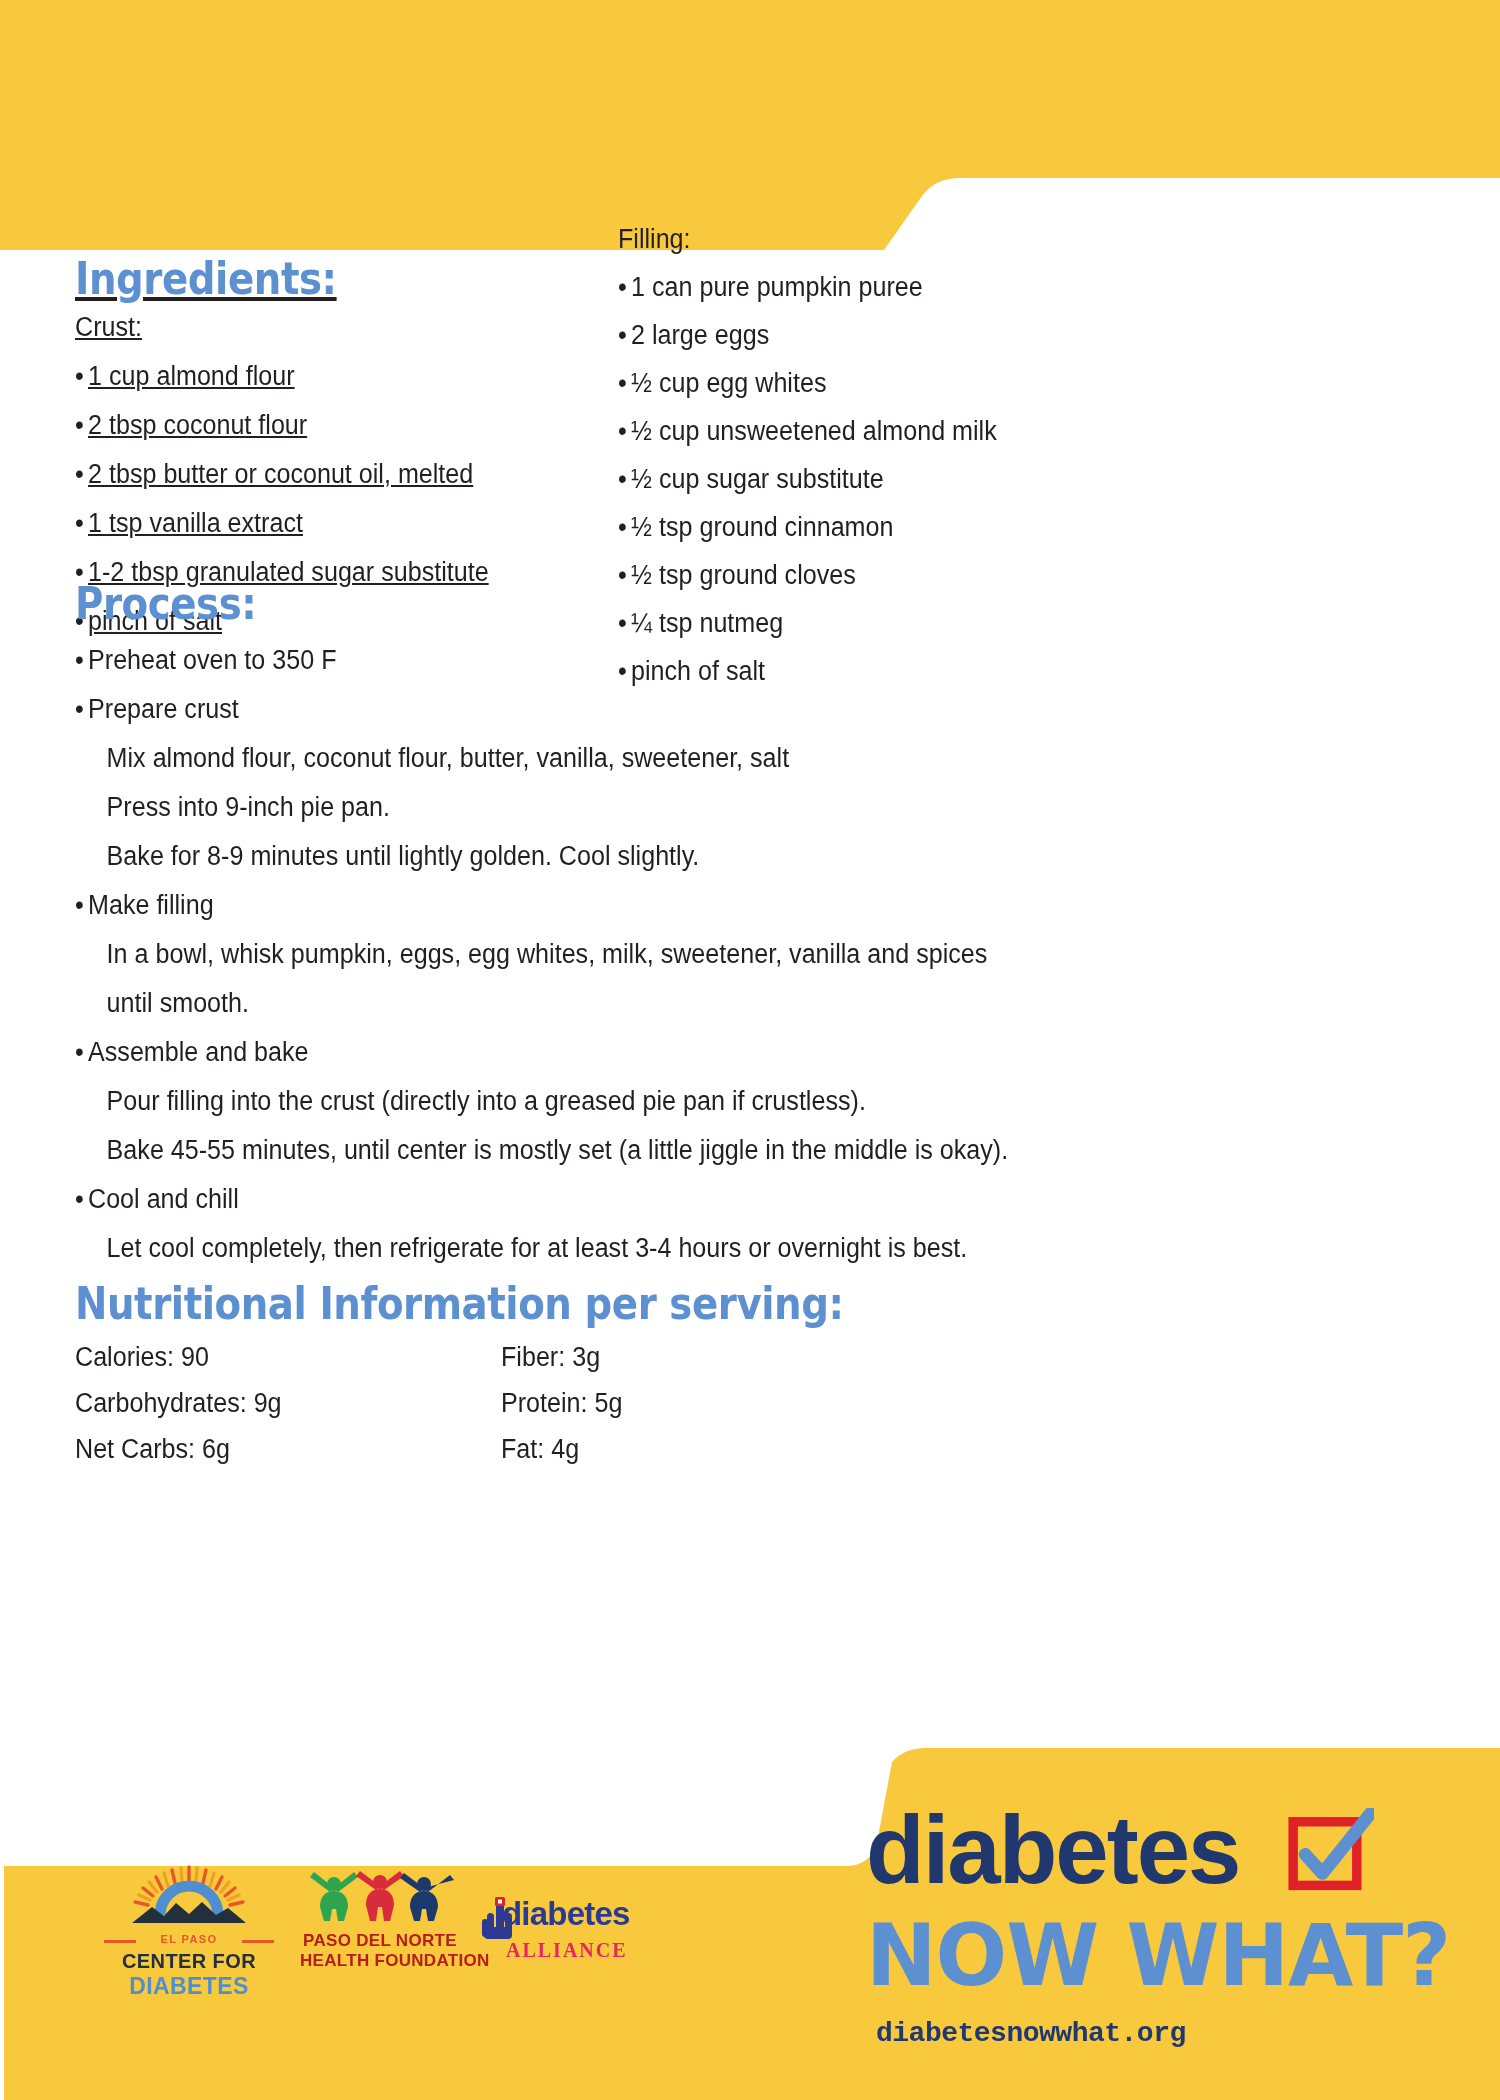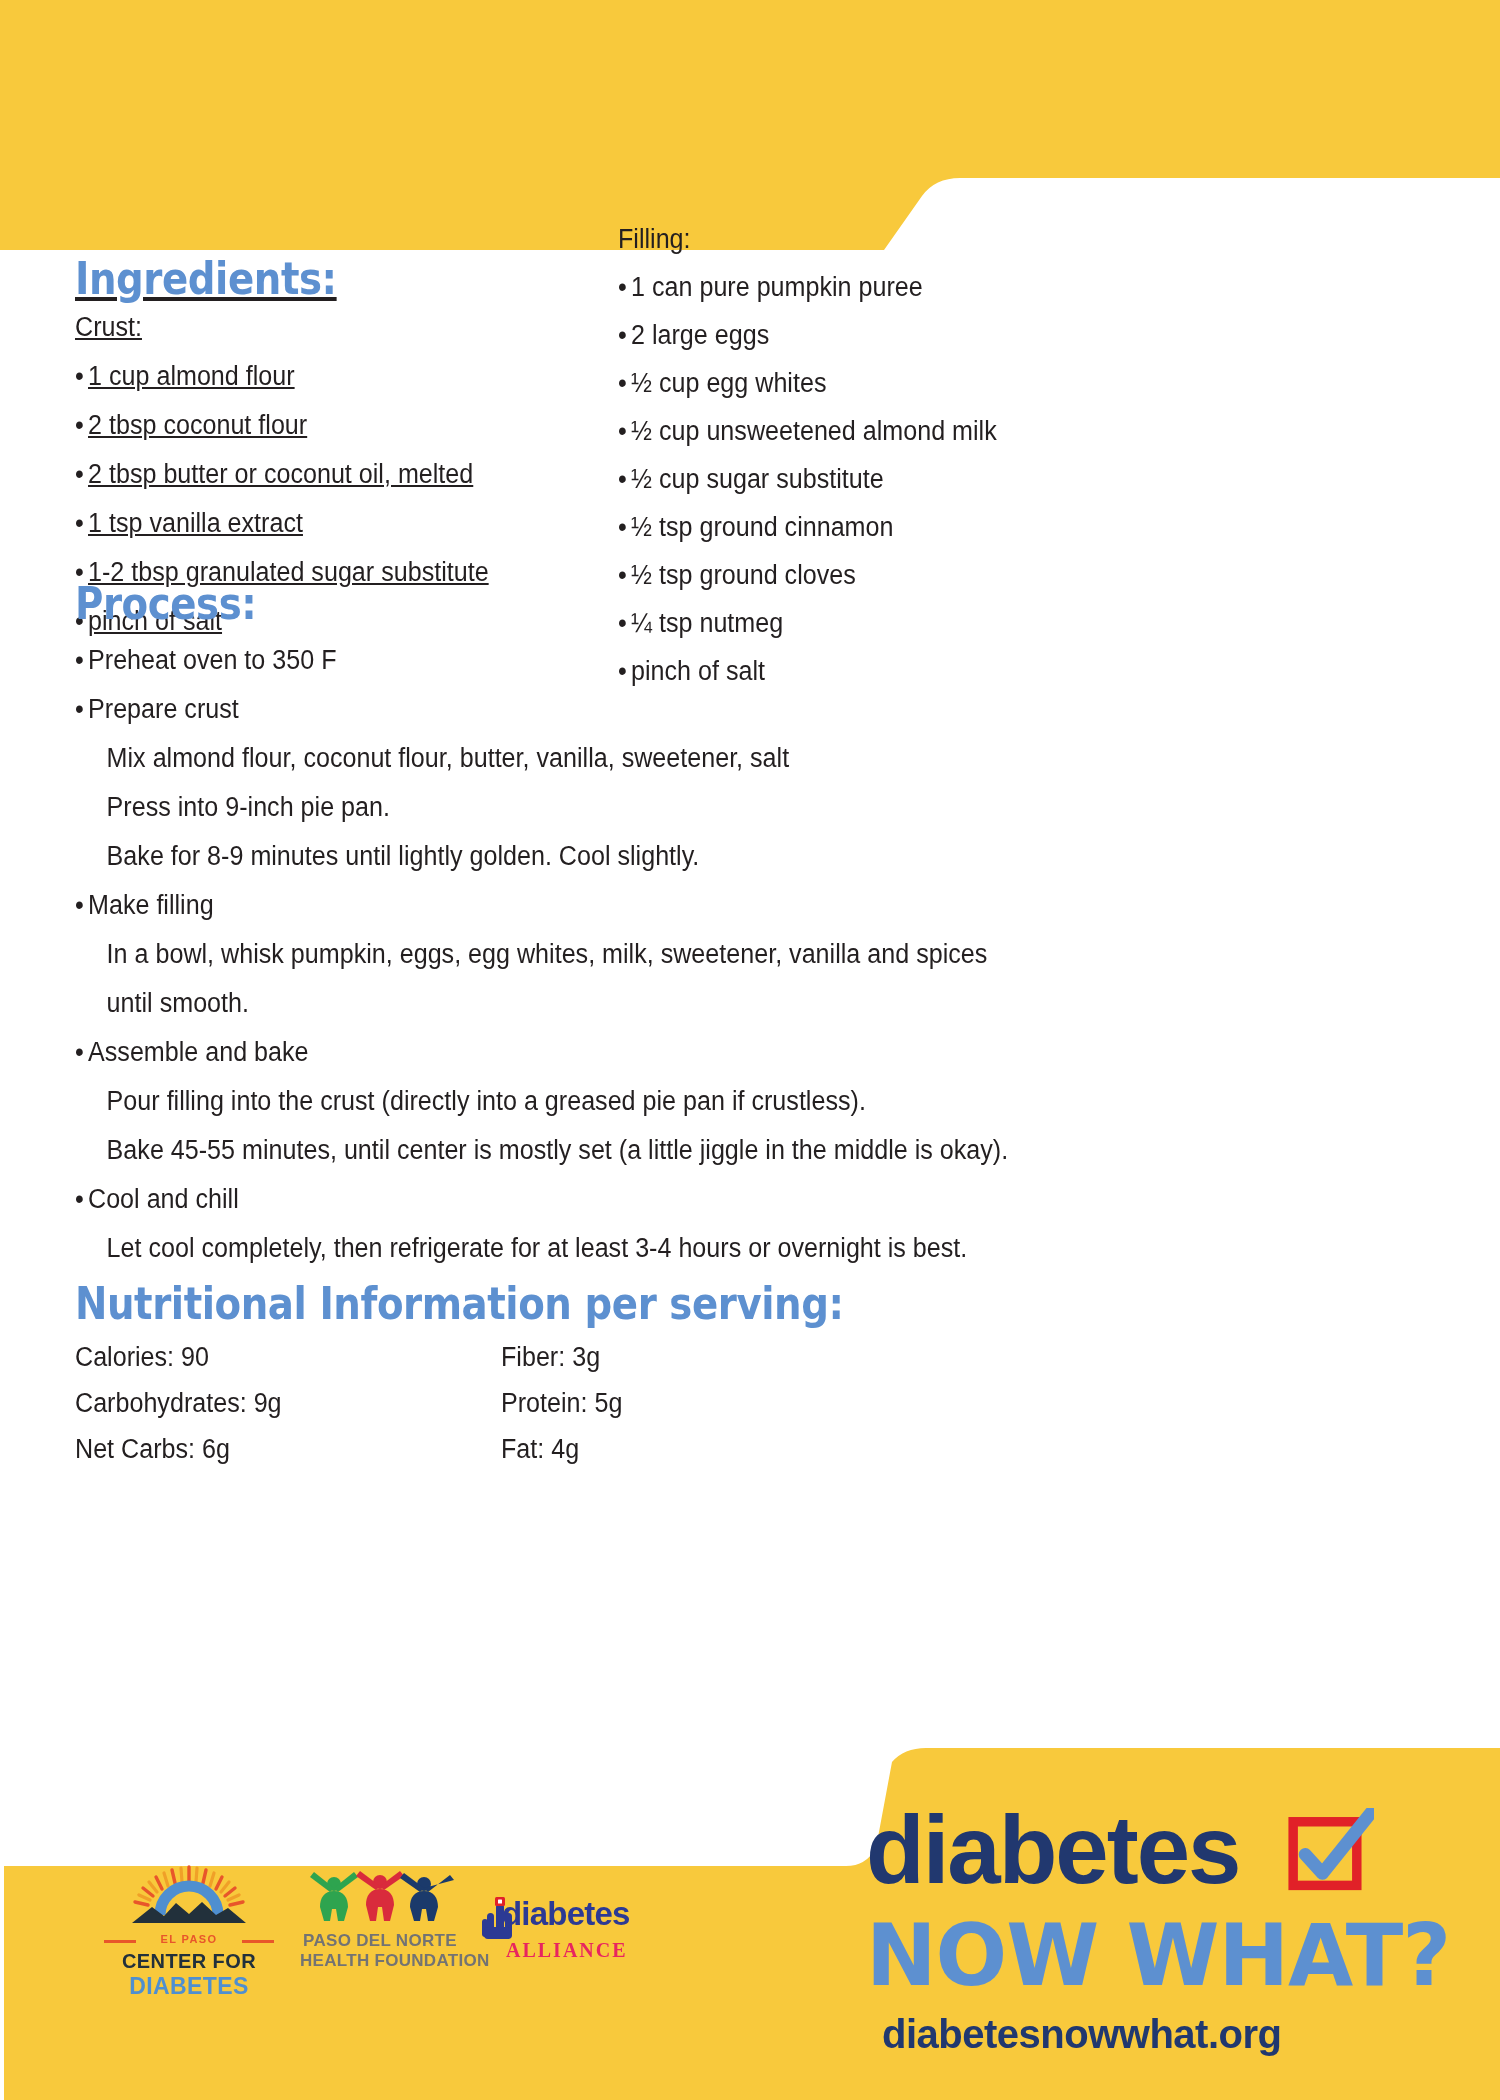--- a/index.html
+++ b/index.html
@@ -206,26 +206,26 @@
     font-size: 86px;
     line-height: 86px;
     color: #5d90d0;
     margin: 4px 0 0 0;
     white-space: nowrap;
     letter-spacing: -1px;
     transform: scaleX(0.98);
     transform-origin: left center;
   }
   .brand-url {
-    font-family: Liberation Sans, sans-serif;
-    font-weight: bold;
-    font-size: 40px;
+    font-family: Liberation Mono, monospace;
+    font-weight: bold;
+    font-size: 28px;
     line-height: 44px;
     color: #21386f;
-    margin: 14px 0 0 16px;
+    margin: 14px 0 0 10px;
     white-space: nowrap;
     letter-spacing: -0.5px;
   }
 
   .partners {
     position: absolute;
     left: 100px;
     top: 125px;
     width: 620px;
     height: 130px;
@@ -262,21 +262,21 @@
     font-size: 23px;
     color: #4f8fd0;
     letter-spacing: 0.4px;
     text-align: center;
     margin: 0;
   }
   .pdn-name1, .pdn-name2 {
     font-family: "Liberation Sans", sans-serif;
     font-weight: bold;
     font-size: 17px;
-    color: #737373;
+    color: #b91c1c;
     letter-spacing: 0.3px;
     text-align: center;
     margin: 0;
     white-space: nowrap;
   }
   .da-word {
     font-family: "Liberation Sans", sans-serif;
     font-weight: bold;
     font-size: 33px;
     color: #2c3a94;

